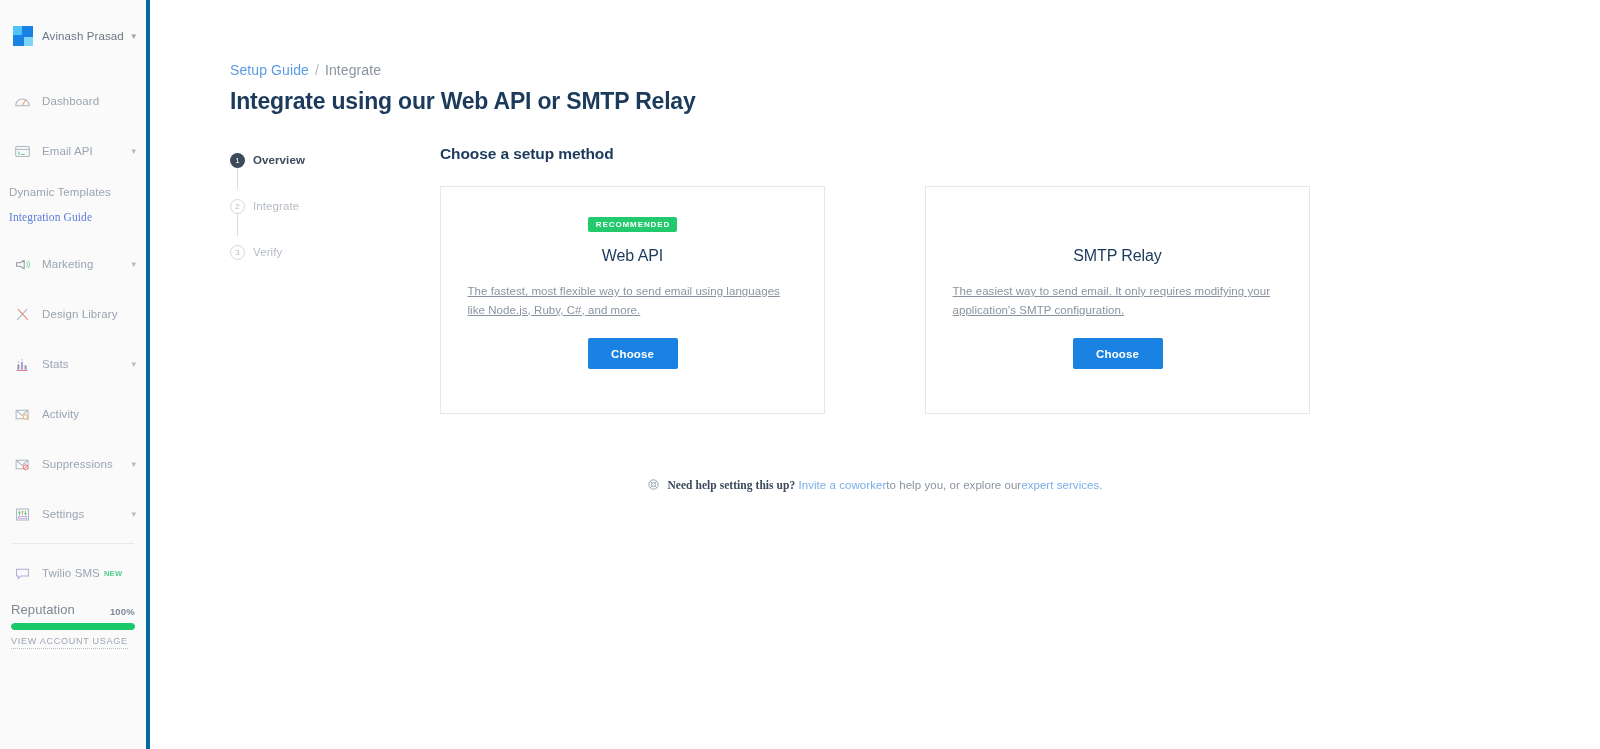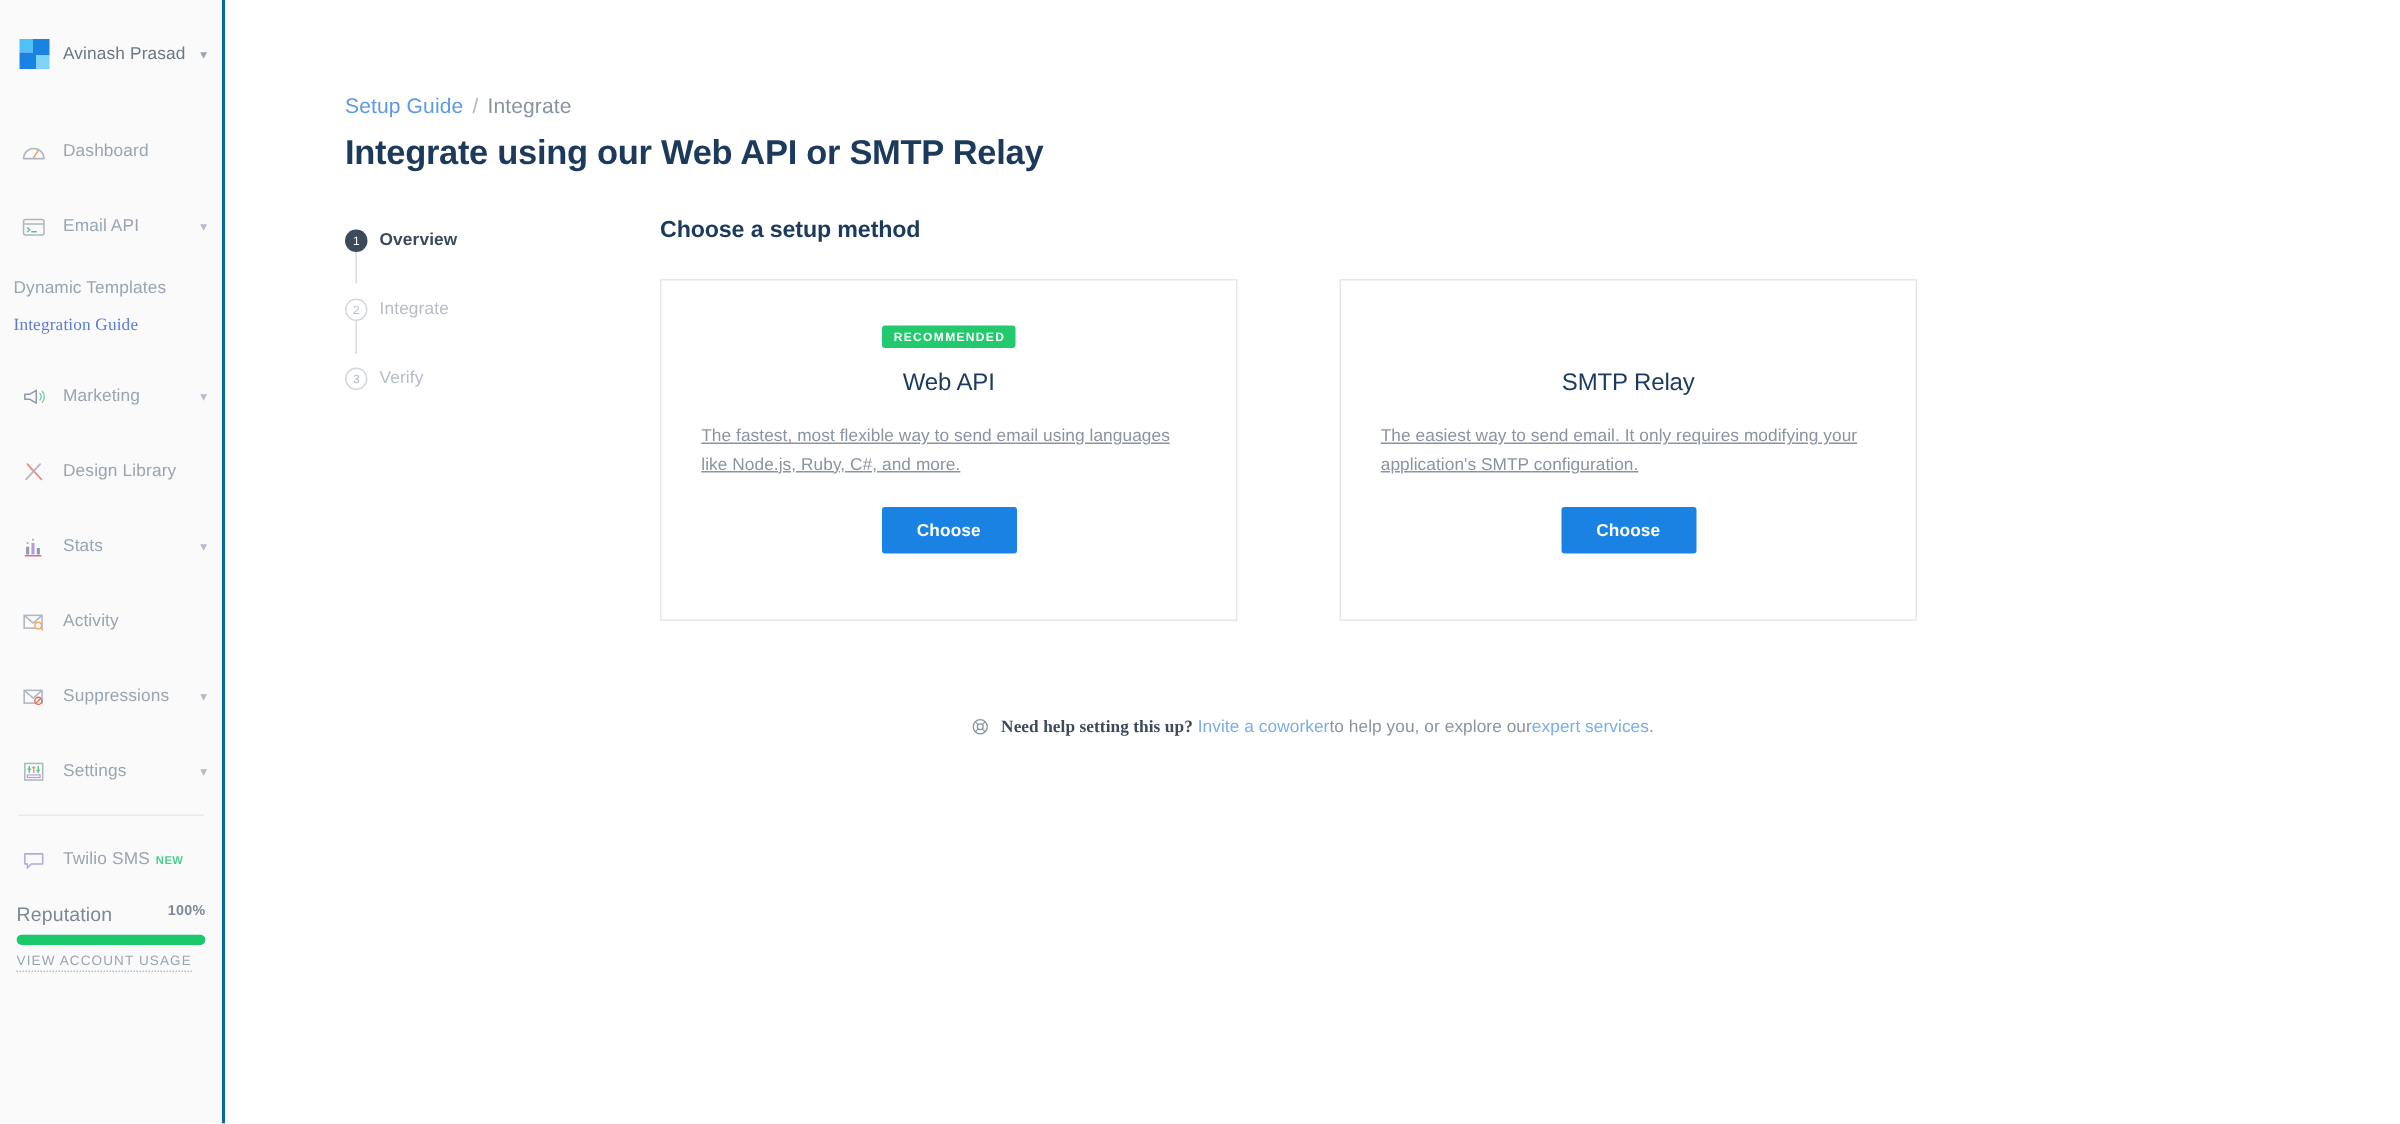--- a/index.html
+++ b/index.html
@@ -8,21 +8,21 @@
     background: #ffffff;
     font-family: "Liberation Sans", sans-serif;
     overflow: hidden;
   }
   .app { display: flex; width: 1600px; height: 749px; }
 
   
   .sidebar {
     width: 150px; flex: 0 0 150px; height: 749px;
     background: #fafafb;
-    border-right: 2px solid #0369a1;
+    border-right: 4px solid #0369a1;
     position: relative;
     padding-top: 0;
   }
   .account {
     display: flex; align-items: center;
     height: 28px; margin: 22px 0 0 0; padding: 0 10px 0 13px;
     cursor: pointer;
   }
   .logo-mark { width: 20px; height: 20px; position: relative; flex: 0 0 20px; }
   .logo-mark i { position: absolute; display: block; }
@@ -59,21 +59,21 @@
   .sub-item.active { color: #5b7dd8; font-family: Liberation Serif, serif; }
 
   .divider { height: 1px; background: #e6e9ed; margin: 8px 12px 14px 12px; }
 
   .badge-new {
     font-size: 7.5px; font-weight: bold; color: #4ccf8e;
     margin-left: 4px; letter-spacing: .3px; vertical-align: super;
   }
 
   .rep-block { position: absolute; left: 0; right: 0; top: 602px; padding: 0 11px; }
-  .rep-row { display: flex; align-items: flex-start; justify-content: space-between; }
+  .rep-row { display: flex; align-items: flex-end; justify-content: space-between; }
   .rep-label { font-size: 13px; color: #7d8894; letter-spacing: .1px; }
   .rep-pct { font-size: 9.5px; color: #7d8894; font-weight: bold; letter-spacing: .2px; }
   .rep-bar {
     height: 7px; border-radius: 4px; background: #e4e7eb;
     margin-top: 6px; overflow: hidden;
   }
   .rep-bar > span { display: block; height: 100%; background: #19c96a; border-radius: 4px; }
   .view-usage {
     font-size: 9px; color: #9aa5b1;
     letter-spacing: .75px; border-bottom: 1px dotted #b9c0c9;
@@ -113,21 +113,21 @@
   }
   .line1 { top: 18px; height: 26px; }
   .line2 { top: 64px; height: 27px; }
 
   
   .cards-area { flex: 1; }
   .section-title {
     font-size: 15.5px; font-weight: bold; color: #1b3a5c;
     letter-spacing: -.1px; margin-bottom: 23px;
   }
-  .cards { display: flex; gap: 68px; }
+  .cards { display: flex; gap: 100px; }
   .card {
     width: 385px; height: 228px;
     border: 1px solid #e4e7eb; background: #fff;
     display: flex; flex-direction: column; align-items: center;
     padding-top: 30px; position: relative;
   }
   .rec-badge {
     background: #22c96d; color: #fff; font-size: 8px; font-weight: bold;
     letter-spacing: .9px; padding: 3px 7px 3px 8px; border-radius: 2px;
     margin-bottom: 15px;

